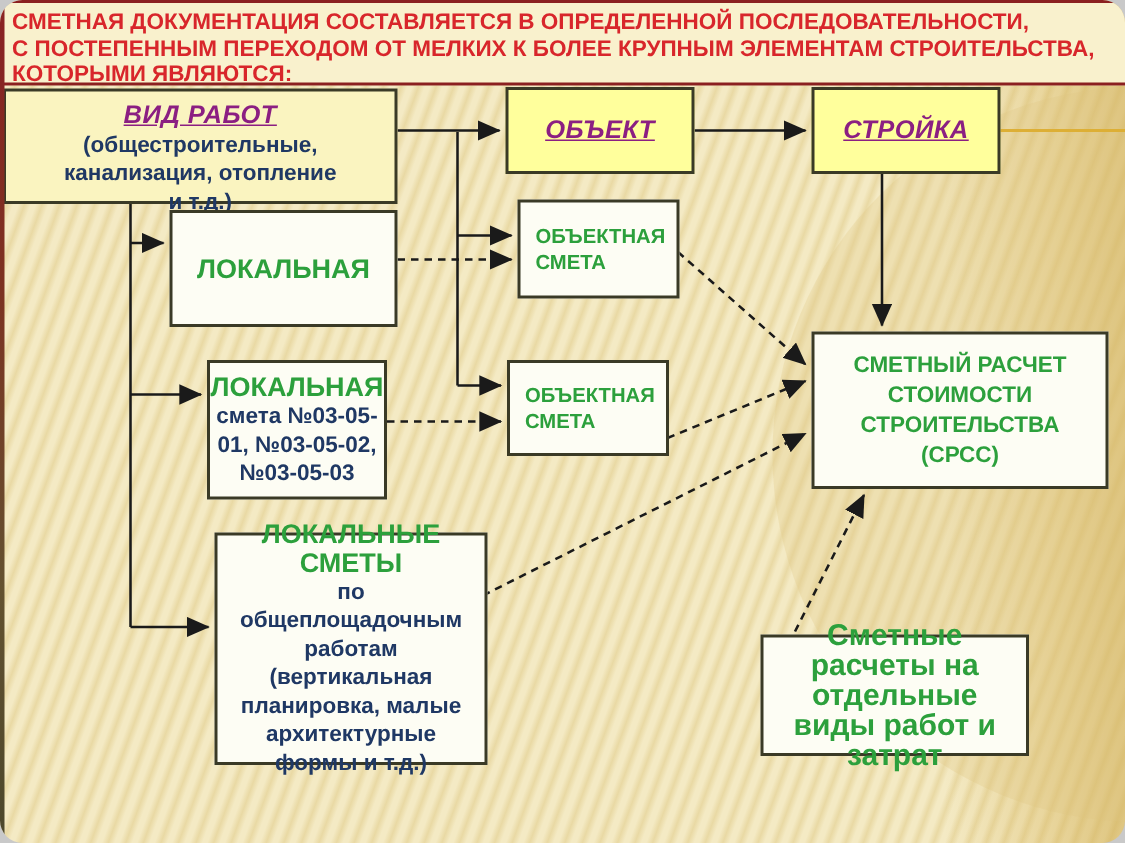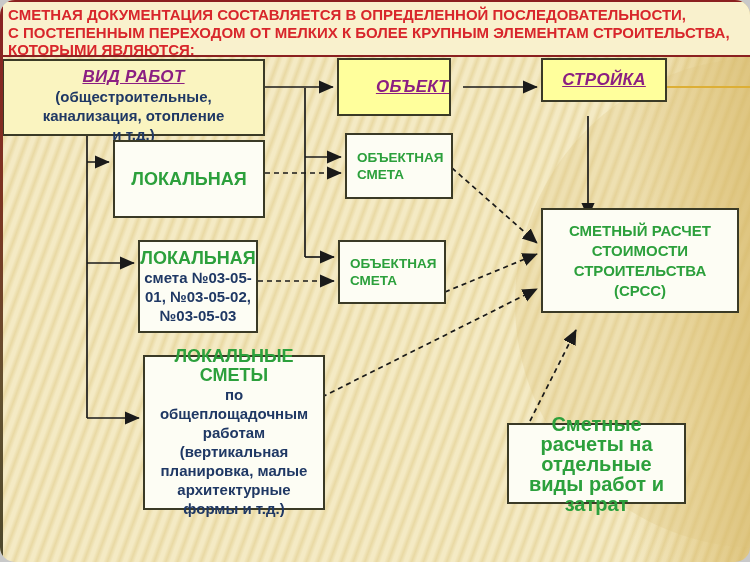--- a/index.html
+++ b/index.html
@@ -44,27 +44,27 @@
   .yellow{background:var(--box-yellow,#ffff9c);}
   .cream{background:var(--box-cream,#faf4c0);}
   .white{background:#fdfdf4;}
   .ttl-purple{
     color:var(--purple,#8b1f82);font-style:italic;text-decoration:underline;
     font-size:17px;letter-spacing:.3px;
   }
   .txt-navy{color:var(--navy,#1f3864);font-size:15px;line-height:19px;}
   .txt-green{color:var(--green,#2ca03c);}
   .n-vid{left:2px;top:59px;width:263px;height:77px;display:block;padding:6px 2px 0 2px;}
-  .n-obyekt{left:337px;top:58px;width:114px;height:58px;align-items:flex-end;}
-  .n-stroyka{left:541px;top:58px;width:126px;height:44px;}
+  .n-obyekt{left:337px;top:58px;width:126px;height:58px;}
+  .n-stroyka{left:541px;top:58px;width:126px;height:58px;}
   .n-lok1{left:113px;top:140px;width:152px;height:78px;font-size:15px;line-height:19px;padding:0 3px;}
   .n-obs1{left:345px;top:133px;width:108px;height:66px;align-items:flex-start;text-align:left;padding-left:10px;font-size:13.5px;line-height:17px;}
   .n-lok2{left:138px;top:240px;width:120px;height:93px;font-size:15px;line-height:19px;padding:0 3px;}
   .n-obs2{left:338px;top:240px;width:108px;height:64px;align-items:flex-start;text-align:left;padding-left:10px;font-size:13.5px;line-height:17px;}
-  .n-srss{left:541px;top:208px;width:198px;height:105px;font-size:15px;line-height:20px;}
+  .n-srss{left:541px;top:221px;width:198px;height:105px;font-size:15px;line-height:20px;}
   .n-srss .inner{max-width:172px;}
   .n-lsm{left:143px;top:355px;width:182px;height:155px;font-size:15px;line-height:19px;padding:0 4px;}
   .n-smr{left:507px;top:423px;width:179px;height:81px;font-size:20px;line-height:20px;}
   .n-smr .inner{max-width:154px;}
   .grn-title{font-size:18px;}
 </style>
 </head>
 <body>
 
 <div class="slide">

